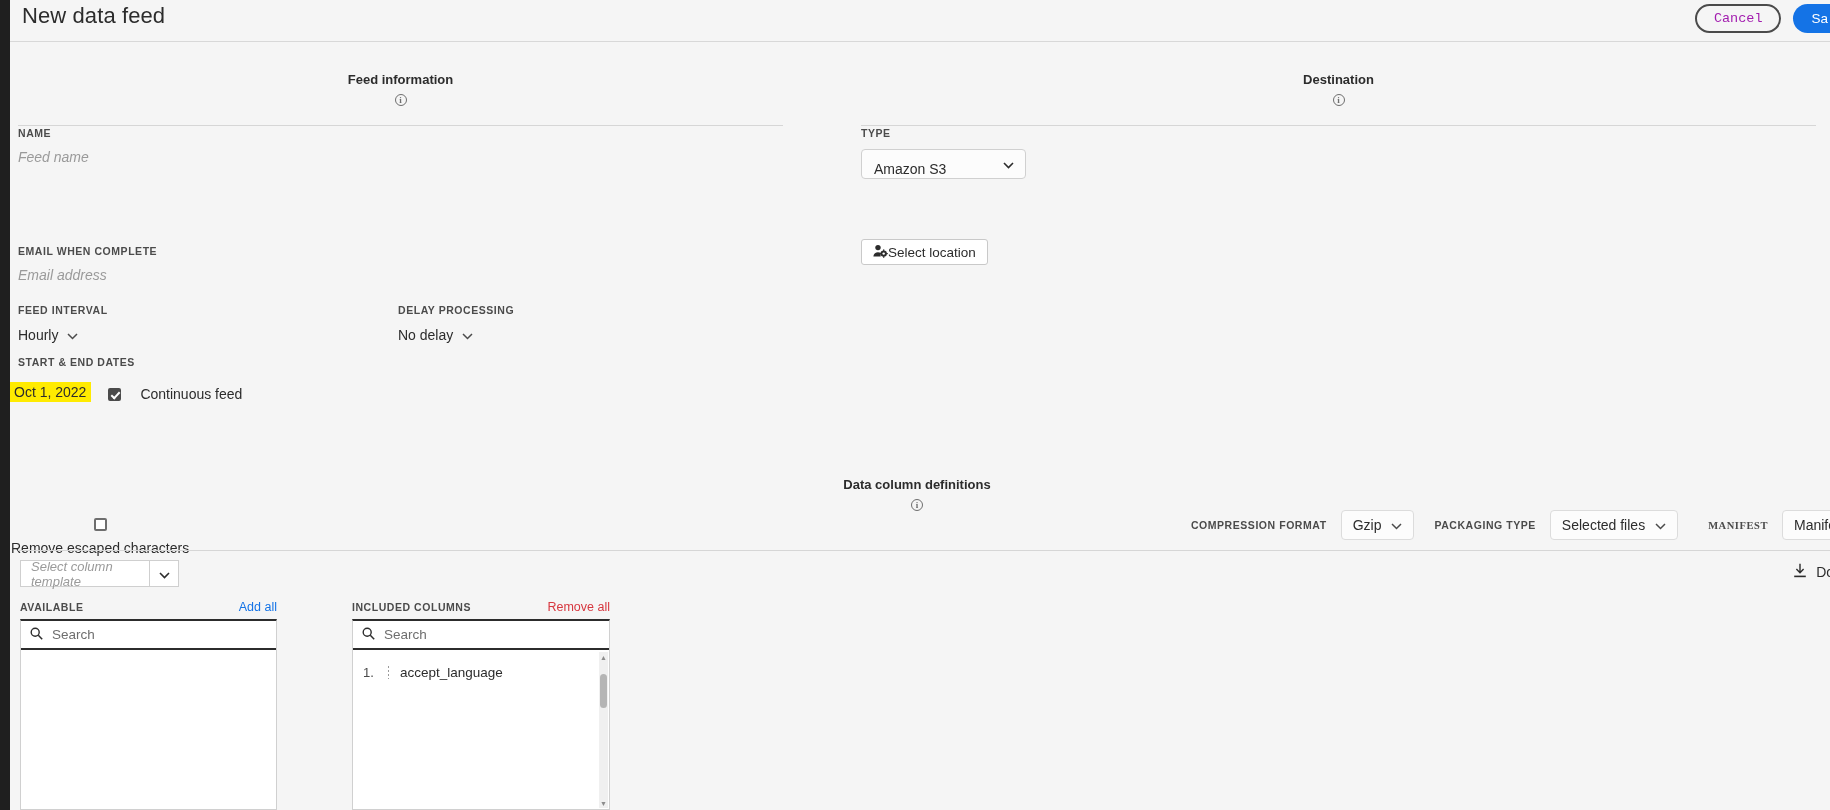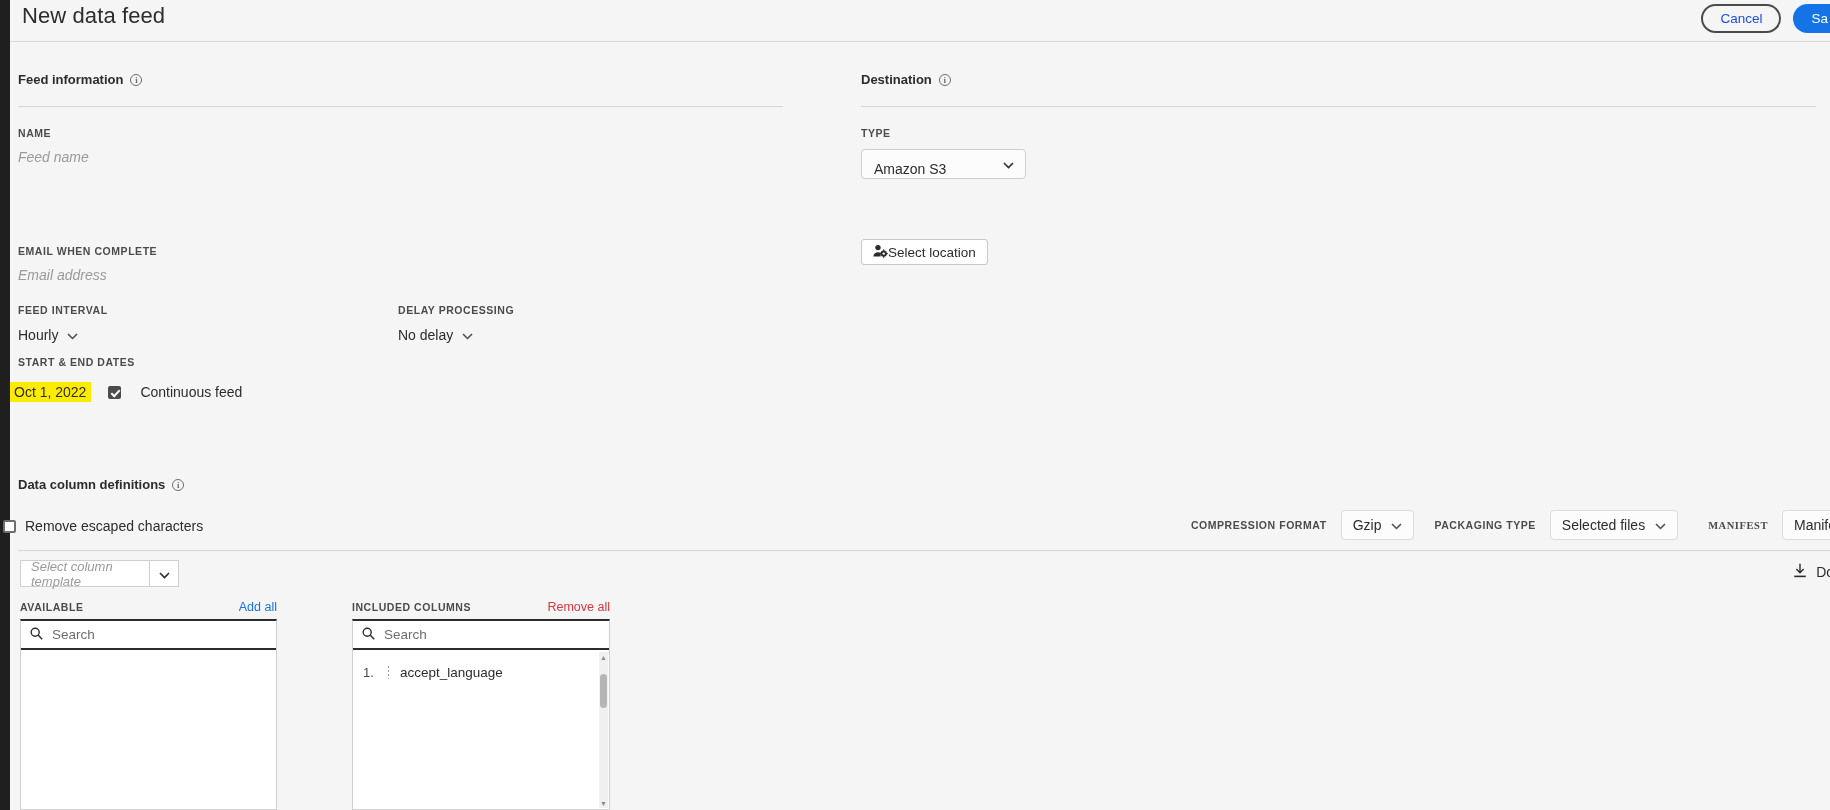--- a/index.html
+++ b/index.html
@@ -30,38 +30,38 @@
     font-size: 22px; font-weight: 300; letter-spacing: .1px; color: #2c2c2c;
     white-space: nowrap;
   }
   .header-actions {
     position: absolute; right: -16px; top: 4px;
     display: flex; align-items: center; gap: 12px;
   }
   .btn-cancel {
     height: 29px; padding: 0 17px;
     border: 2px solid #4b4b4b; border-radius: 15px;
-    background: transparent; color: #1d4ed8;
-    font-size: 13.5px; font-family: Liberation Sans, sans-serif;
+    background: transparent; color: #a21caf;
+    font-size: 13.5px; font-family: Liberation Mono, monospace;
     display: flex; align-items: center; justify-content: center;
     cursor: pointer; white-space: nowrap;
   }
   .btn-save {
     height: 29px; min-width: 52px; padding: 0 18px;
     border: none; border-radius: 15px;
     background: #1473e6; color: #fff;
     font-size: 13.5px; font-family: "Liberation Sans", sans-serif;
     display: flex; align-items: center; justify-content: center;
     cursor: pointer; white-space: nowrap; overflow: hidden;
   }
 
   
   .sec-title {
     font-size: 13px; font-weight: bold; color: #2c2c2c;
-    display: flex; align-items: center; gap: 7px;
+    display: flex; align-items: center; gap: 7px; flex-direction: column;
   }
   .info-icon {
     display: inline-block; width: 12px; height: 12px;
     border: 1px solid #6e6e6e; border-radius: 50%;
     font-size: 9px; line-height: 10px; text-align: center;
     color: #6e6e6e; font-family: "Liberation Serif", serif;
   }
   .rule { height: 1px; background: #d6d6d6; }
   .fld-label {
     font-size: 10.5px; font-weight: bold; letter-spacing: .55px;
@@ -215,21 +215,21 @@
       <span>
         <svg width="11" height="7" viewBox="0 0 11 7">
             <path d="M1 1l4.5 4.5L10 1" stroke="#4b4b4b" stroke-width="1.5" fill="none"></path>
           </svg>
       </span>
     </div>
   </div>
 
   <div style="position:absolute; left:18px; top:356px;">
     <div class="fld-label">START &amp; END DATES</div>
-    <div style="display:flex; align-items:center; gap:0; margin-top:14px;">
+    <div style="display:flex; align-items:flex-end; gap:0; margin-top:14px;">
       <span class="value-text highlight" style="margin-left:-8px;">Oct 1, 2022</span>
       <span class="cb" style="margin-left:17px;gap:19px;">
         <span class="cb-box checked"></span>
         <span class="cb-label">Continuous feed</span>
       </span>
     </div>
   </div>
 
   <div style="position:absolute; left:861px; top:72px; width:955px;">
     <div class="sec-title">
@@ -272,21 +272,21 @@
     <span>Select location</span>
   </button>
 
   <div style="position:absolute; left:18px; top:477px; width:1798px;">
     <div class="sec-title">
       <span>Data column definitions</span>
       <span class="info-icon">i</span>
     </div>
   </div>
 
-  <span class="cb" style="position:absolute; left:3px; top:518px;">
+  <span class="cb" style="position:absolute; left:11px; top:518px;flex-direction:column;">
     <span class="cb-box"></span>
     <span class="cb-label">Remove escaped characters</span>
   </span>
 
   <div style="position:absolute; right:-18px; top:510px; display:flex; align-items:center; gap:14px;">
     <span class="fld-label">COMPRESSION FORMAT</span>
     <span class="pill-picker">
       <span>Gzip</span>
       <span>
         <svg width="11" height="7" viewBox="0 0 11 7">

